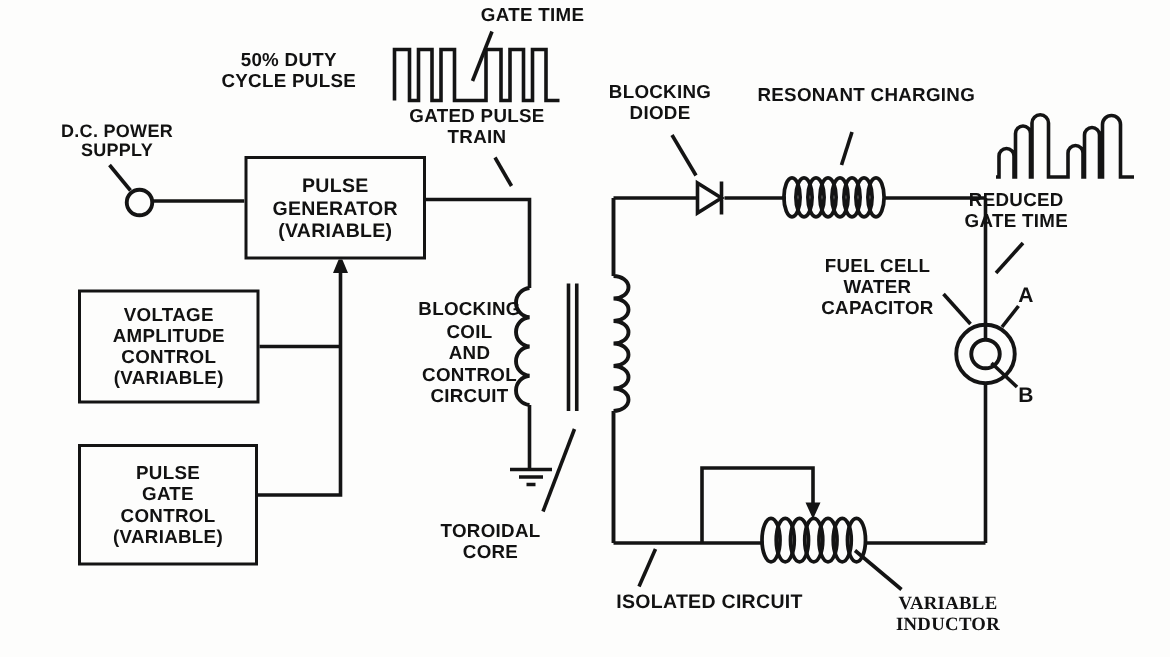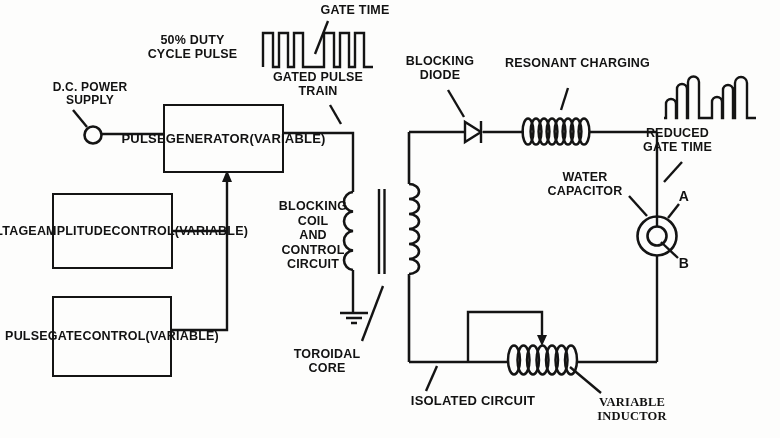--- a/index.html
+++ b/index.html
@@ -13,21 +13,21 @@
   .lbl{
     position:absolute;text-align:center;font-weight:700;
     font-size:12.5px;line-height:14px;letter-spacing:.2px;
     color:#121212;white-space:nowrap;
   }
   .lbl.small{font-size:12px;line-height:13px;}
   .lbl.tight{line-height:14.6px;}
   .term{font-size:14px;}
   .box{
     position:absolute;border:2.6px solid #141414;background:#fdfdfc;
-    display:flex;flex-direction:row;align-items:center;justify-content:center;
+    display:flex;flex-direction:column;align-items:center;justify-content:center;
     font-weight:700;font-size:13px;line-height:15px;text-align:center;
     letter-spacing:.2px;color:#121212;
   }
 </style>
 </head>
 <body>
 
 <div class="stage">
 
   <svg width="780" height="438" viewBox="0 0 780 438" fill="none" stroke="#141414" stroke-width="2.4">
@@ -138,40 +138,41 @@
     <div>CYCLE PULSE</div>
   </div>
 
   <div class="lbl" style="left:305px;top:3px;width:100px;">GATE TIME</div>
 
   <div class="lbl" style="left:258px;top:70px;width:120px;">
     <div>GATED PULSE</div>
     <div>TRAIN</div>
   </div>
 
-  <div class="lbl small" style="left:40px;top:81px;width:100px;">
+  <div class="lbl small" style="left:28px;top:81px;width:100px;">
     <div>D.C. POWER</div>
     <div>SUPPLY</div>
   </div>
 
   <div class="lbl" style="left:395px;top:54px;width:90px;">
     <div>BLOCKING</div>
     <div>DIODE</div>
   </div>
 
   <div class="lbl" style="left:490px;top:56px;width:175px;">
     <div>RESONANT CHARGING</div>
   </div>
 
   <div class="lbl" style="left:630px;top:126px;width:95px;">
     <div>REDUCED</div>
     <div>GATE TIME</div>
   </div>
 
   <div class="lbl" style="left:535px;top:170px;width:100px;">
+    <div>FUEL CELL</div>
     <div>WATER</div>
     <div>CAPACITOR</div>
   </div>
 
   <div class="lbl term" style="left:674px;top:189px;width:20px;">A</div>
   <div class="lbl term" style="left:674px;top:256px;width:20px;">B</div>
 
   <div class="lbl tight" style="left:273px;top:199px;width:80px;">
     <div>BLOCKING</div>
     <div>COIL</div>

